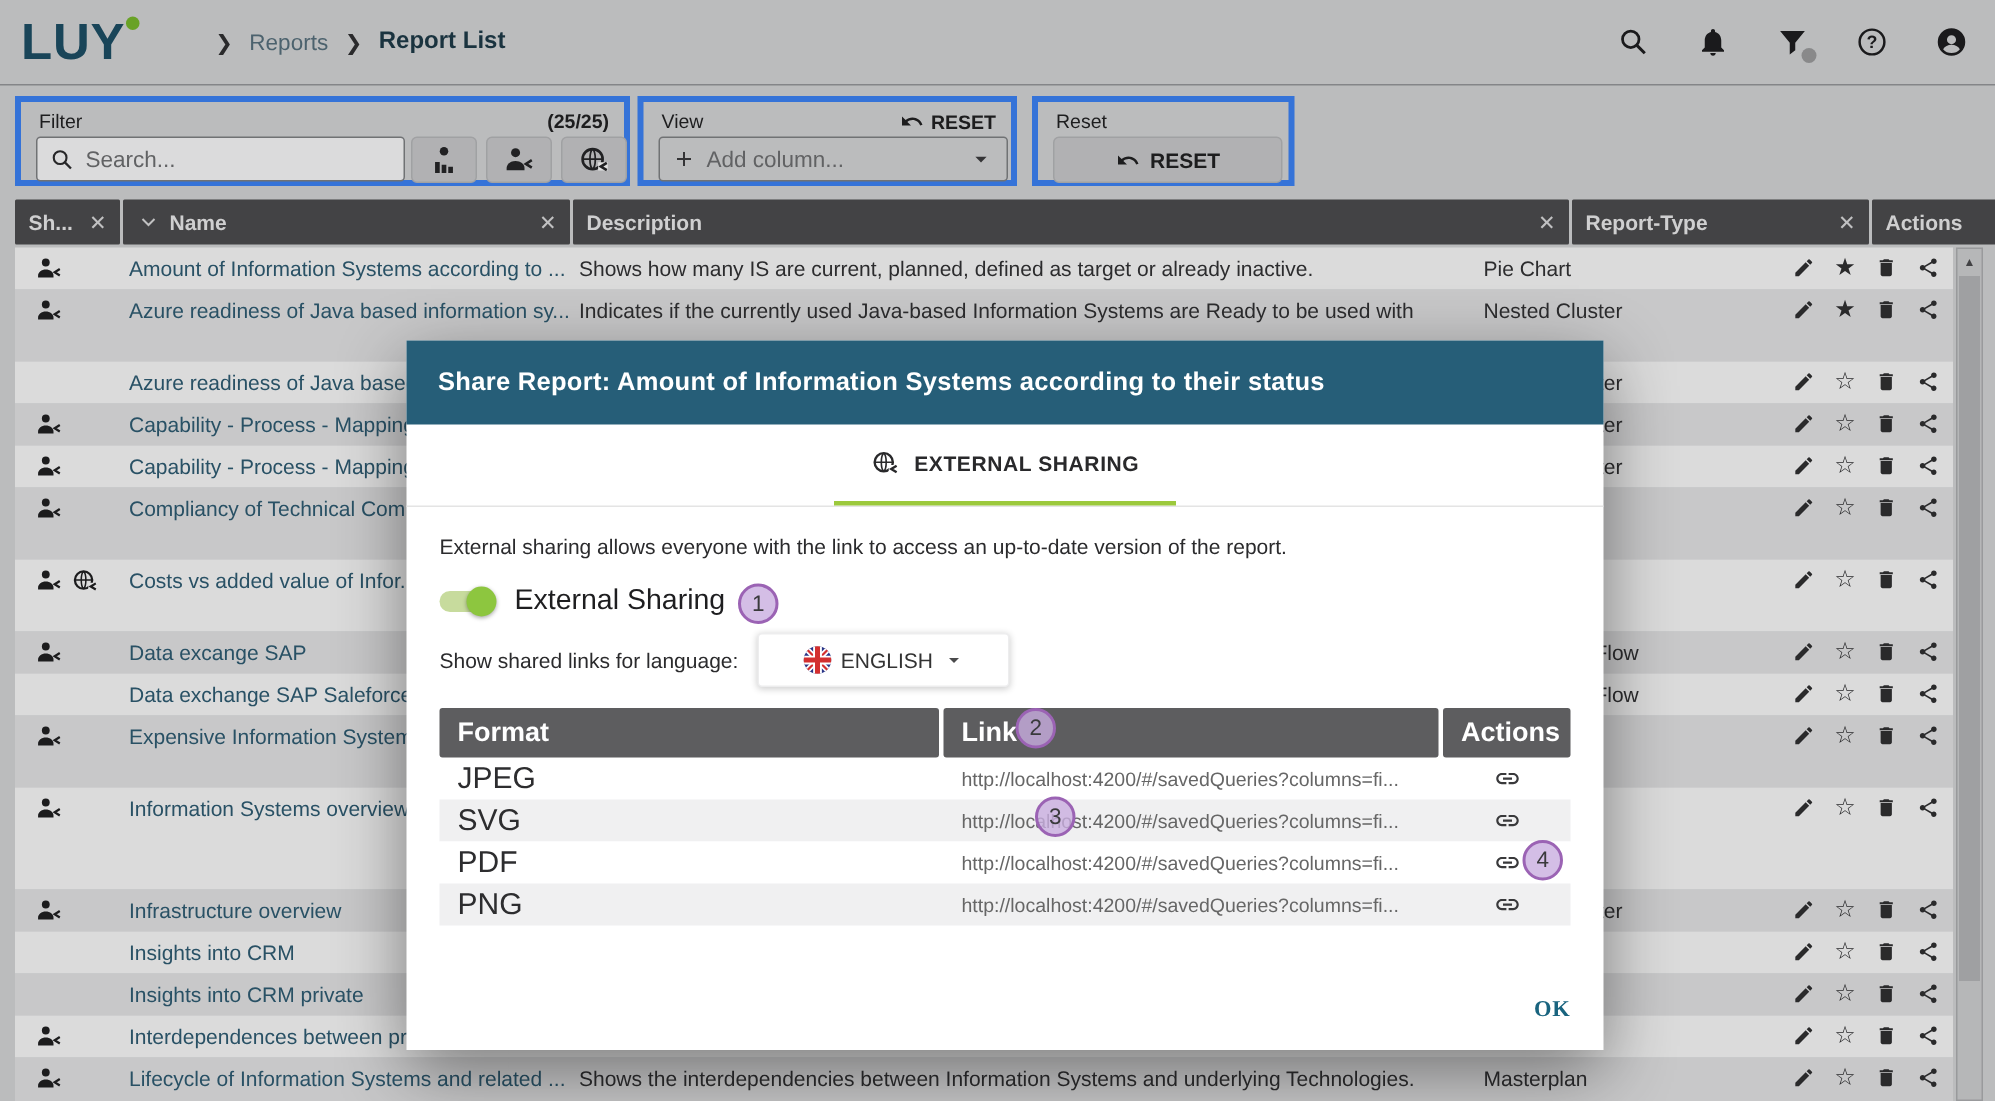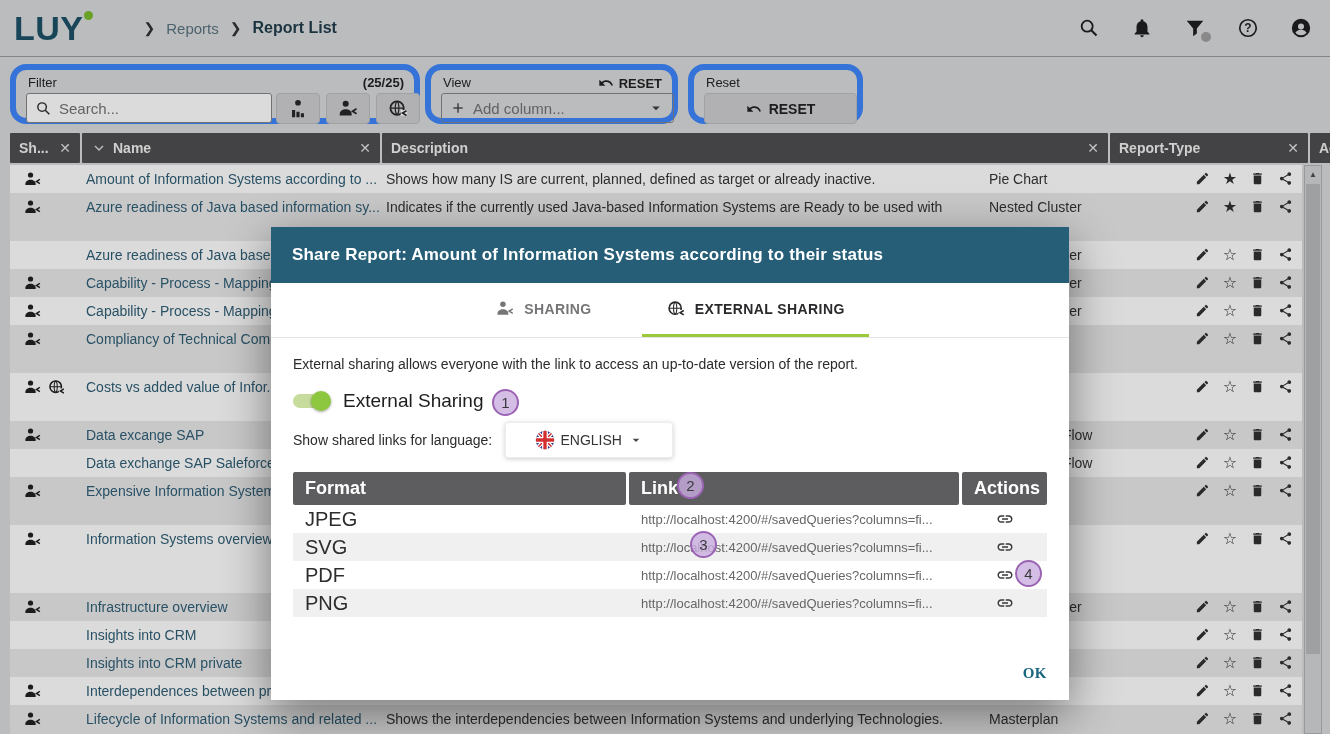--- a/index.html
+++ b/index.html
@@ -14,21 +14,21 @@
   .logo-dot{position:absolute;right:3px;top:0;width:9px;height:9px;border-radius:50%;background:#77b82a}
   .breadcrumb{margin-left:48px;display:flex;align-items:center;gap:11px;font-size:15px}
   .crumb-sep{color:#2f2f31;font-weight:700;font-size:14px}
   .crumb-link{color:#566f7c}
   .crumb-current{color:#1c3947;font-weight:700;font-size:16px}
   .topbar-actions{margin-left:auto;display:flex;align-items:center;gap:31px;margin-right:18px}
   .top-icon{width:22px;height:22px;color:#1c1c1e;position:relative}
   .badge-dot{position:absolute;right:-5px;bottom:-3px;width:10px;height:10px;border-radius:50%;background:#9b9b9d}
 
   
-  .panel{position:absolute;border:6px solid #3b82f6;border-radius:16px;background:transparent;z-index:1}
+  .panel{position:absolute;border:4px solid #3b82f6;border-radius:0;background:transparent;z-index:1}
   .panel-label{position:absolute;left:12px;top:5px;font-size:13px;color:#1f1f21}
   .panel-topright{position:absolute;right:10px;top:5px;font-size:13px;font-weight:600;color:#1f1f21;display:flex;align-items:center;gap:5px}
   #filter-panel{left:10px;top:64px;width:410px;height:60px}
   .search-box{position:absolute;left:10px;top:23px;width:246px;height:30px;background:#fafafb;border:1px solid #7f8184;border-radius:3px;display:flex;align-items:center;padding:12px 8px;gap:7px}
   .search-box .i{width:17px;height:17px;color:#2b2b2d}
   .search-box input{border:none;outline:none;background:transparent;font-size:15px;color:#333;width:180px;font-family:inherit}
   .search-box input::placeholder{color:#6e6f71}
   .filter-btn{position:absolute;top:23px;width:44px;height:31px;background:#c9cacc;border:1px solid #b6b7b9;border-radius:4px;display:flex;align-items:center;justify-content:center;color:#242426}
   .filter-btn .i{width:22px;height:22px}
   #view-panel{left:425px;top:64px;width:253px;height:60px}
@@ -38,21 +38,21 @@
   .dropdown .caret{margin-left:auto;width:18px;height:18px;color:#3a3a3c}
   #reset-panel{left:688px;top:64px;width:175px;height:60px}
   .reset-button{position:absolute;left:10px;top:23px;width:153px;height:31px;background:#c9cacc;border:1px solid #b6b7b9;border-radius:4px;display:flex;align-items:center;justify-content:center;gap:7px;font-size:14px;font-weight:600;color:#1f1f21}
   .undo-i{width:16px;height:16px;color:#1f1f21}
 
   
   .grid-header{position:absolute;left:10px;top:133px;display:flex;z-index:1}
   .gh-cell{height:30px;background:#4b4b4d;color:#ececed;font-size:14px;font-weight:700;display:flex;align-items:center;padding:0 9px;margin-right:2px;border-radius:1px;gap:6px}
   .gh-x{margin-left:auto;color:#dcdcdd;font-size:14px;font-weight:400;cursor:pointer}
   .gh-chev{width:16px;height:16px;color:#dcdcdd}
-  .w-sh{width:70px}.w-name{width:298px}.w-desc{width:726px}.w-type{width:198px}.w-act{width:116px;margin-right:0}
+  .w-sh{width:70px}.w-name{width:298px}.w-desc{width:664px}.w-type{width:198px}.w-act{width:116px;margin-right:0}
   .grid-rows{position:absolute;left:10px;top:165px;width:1292px;z-index:1}
   .row{display:flex;overflow:hidden}
   .row.odd{background:#fafafa}
   .row.even{background:#e4e4e5}
   .c-share{width:70px;flex:none;display:flex;gap:5px;padding:5px 0 0 13px}
   .c-share .i{width:19px;height:19px;color:#1e1e20}
   .c-name{width:300px;flex:none;padding-left:6px;font-size:14px;line-height:28px;color:#2d5b72;white-space:nowrap;overflow:hidden}
   .c-desc{width:604px;flex:none;padding-left:6px;font-size:14px;line-height:28px;color:#313133;white-space:nowrap;overflow:hidden}
   .c-type{width:202px;flex:none;padding-left:5px;font-size:14px;line-height:28px;color:#313133;white-space:nowrap}
   .c-actions{width:116px;flex:none;display:flex;gap:13px;justify-content:center;padding-top:6px}
@@ -741,30 +741,20 @@
 <div class="scrollbar">
   <div class="sb-arrow">▲</div>
   <div class="sb-thumb"></div>
 </div>
 
 <div class="backdrop"></div>
 
 <div class="modal">
   <div class="modal-header">Share Report: Amount of Information Systems according to their status</div>
   <div class="modal-tabs">
-    <div class="tab">
-        <span class="i" style="color:#767678">
-          <svg viewBox="0 0 24 24" fill="currentColor" xmlns="http://www.w3.org/2000/svg">
-            <circle cx="9.5" cy="6.3" r="3.3"></circle>
-            <path d="M3 19v-1.6c0-2.9 2.9-5.1 6.5-5.1s6.5 2.2 6.5 5.1V19z"></path>
-            <path d="M21.3 11.8l-4.3 2.7 4.3 2.7" fill="none" stroke="currentColor" stroke-width="1.9"></path>
-          </svg>
-        </span>
-        <span>SHARING</span>
-      </div>
     <div class="tab active">
         <span class="i" style="color:#29292b">
           <svg viewBox="0 0 24 24" fill="currentColor" xmlns="http://www.w3.org/2000/svg">
             <circle cx="11" cy="11" r="7.3" fill="none" stroke="currentColor" stroke-width="1.9"></circle>
             <path d="M3.7 11h14.6M11 3.7c2.6 2.1 2.6 12.5 0 14.6M11 3.7c-2.6 2.1-2.6 12.5 0 14.6" fill="none" stroke="currentColor" stroke-width="1.3"></path>
             <path d="M15 13.2h7v6h-7z" fill="#fff" stroke="none"></path>
             <path d="M21.3 13.8l-4.3 2.6 4.3 2.6" fill="none" stroke="currentColor" stroke-width="1.9"></path>
           </svg>
         </span>
         <span>EXTERNAL SHARING</span>

